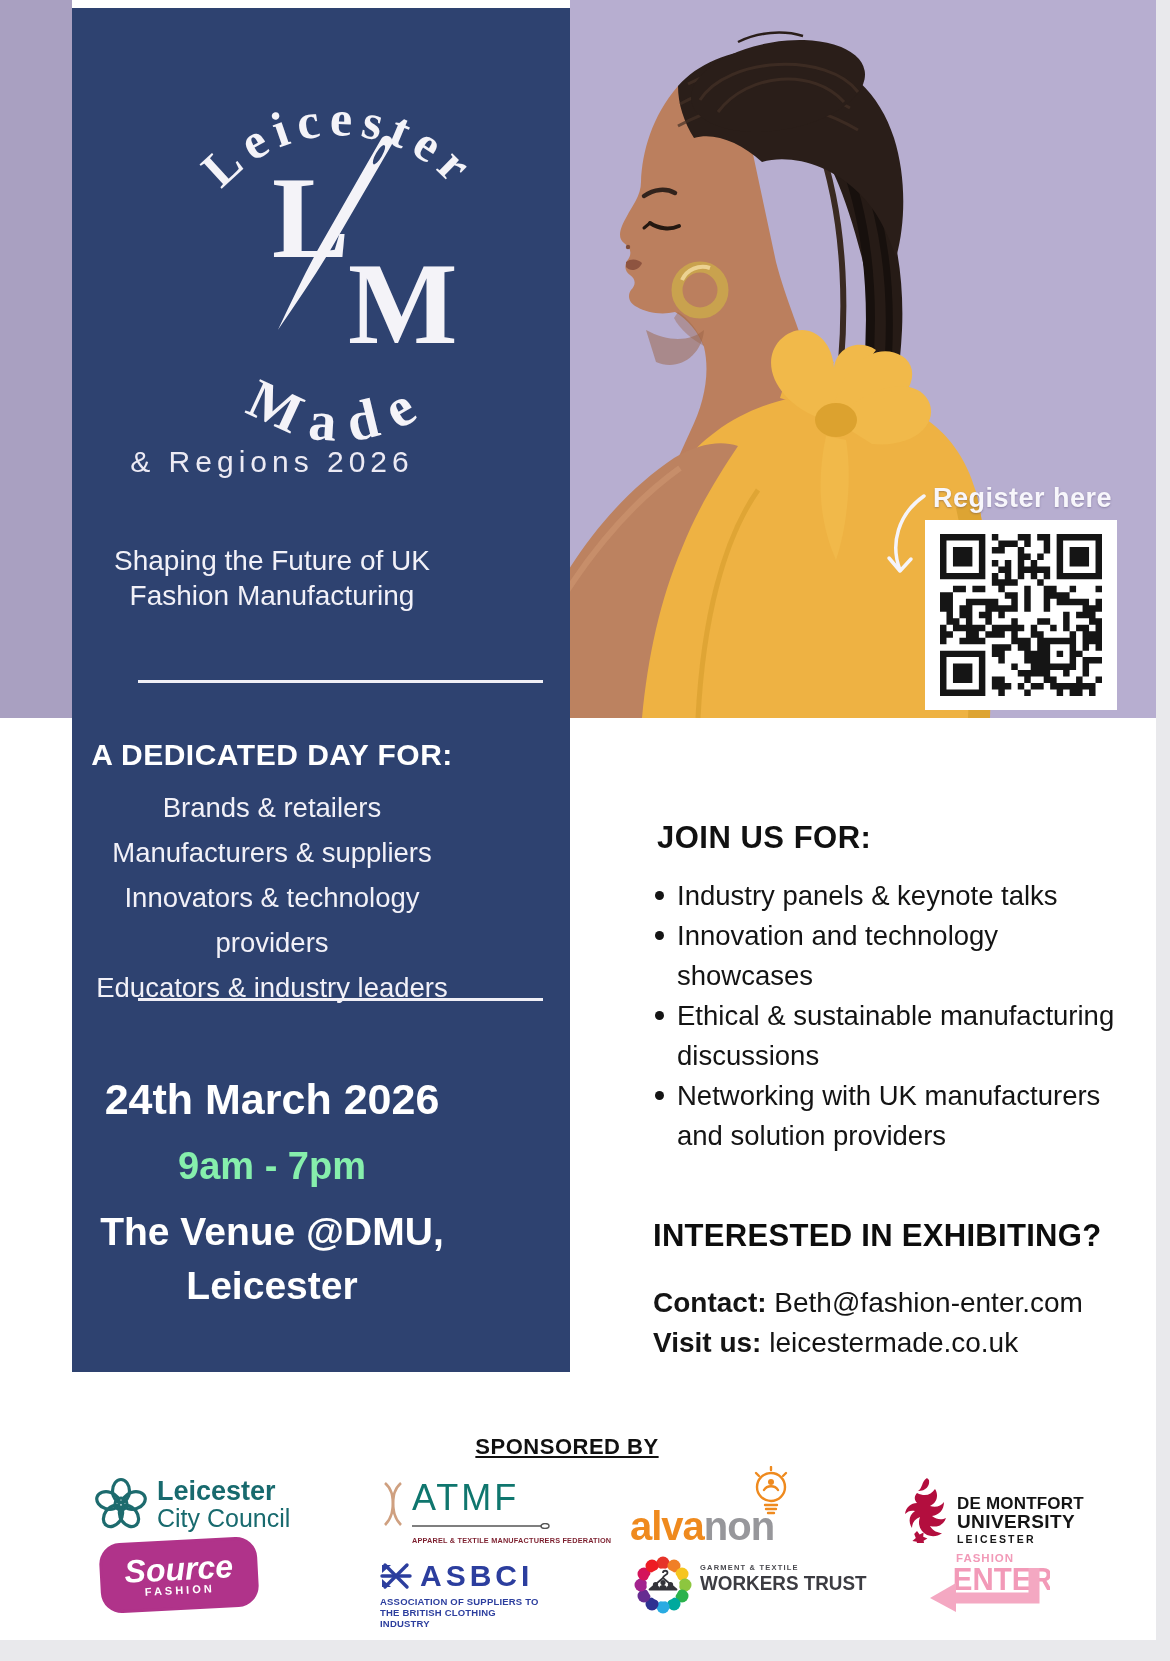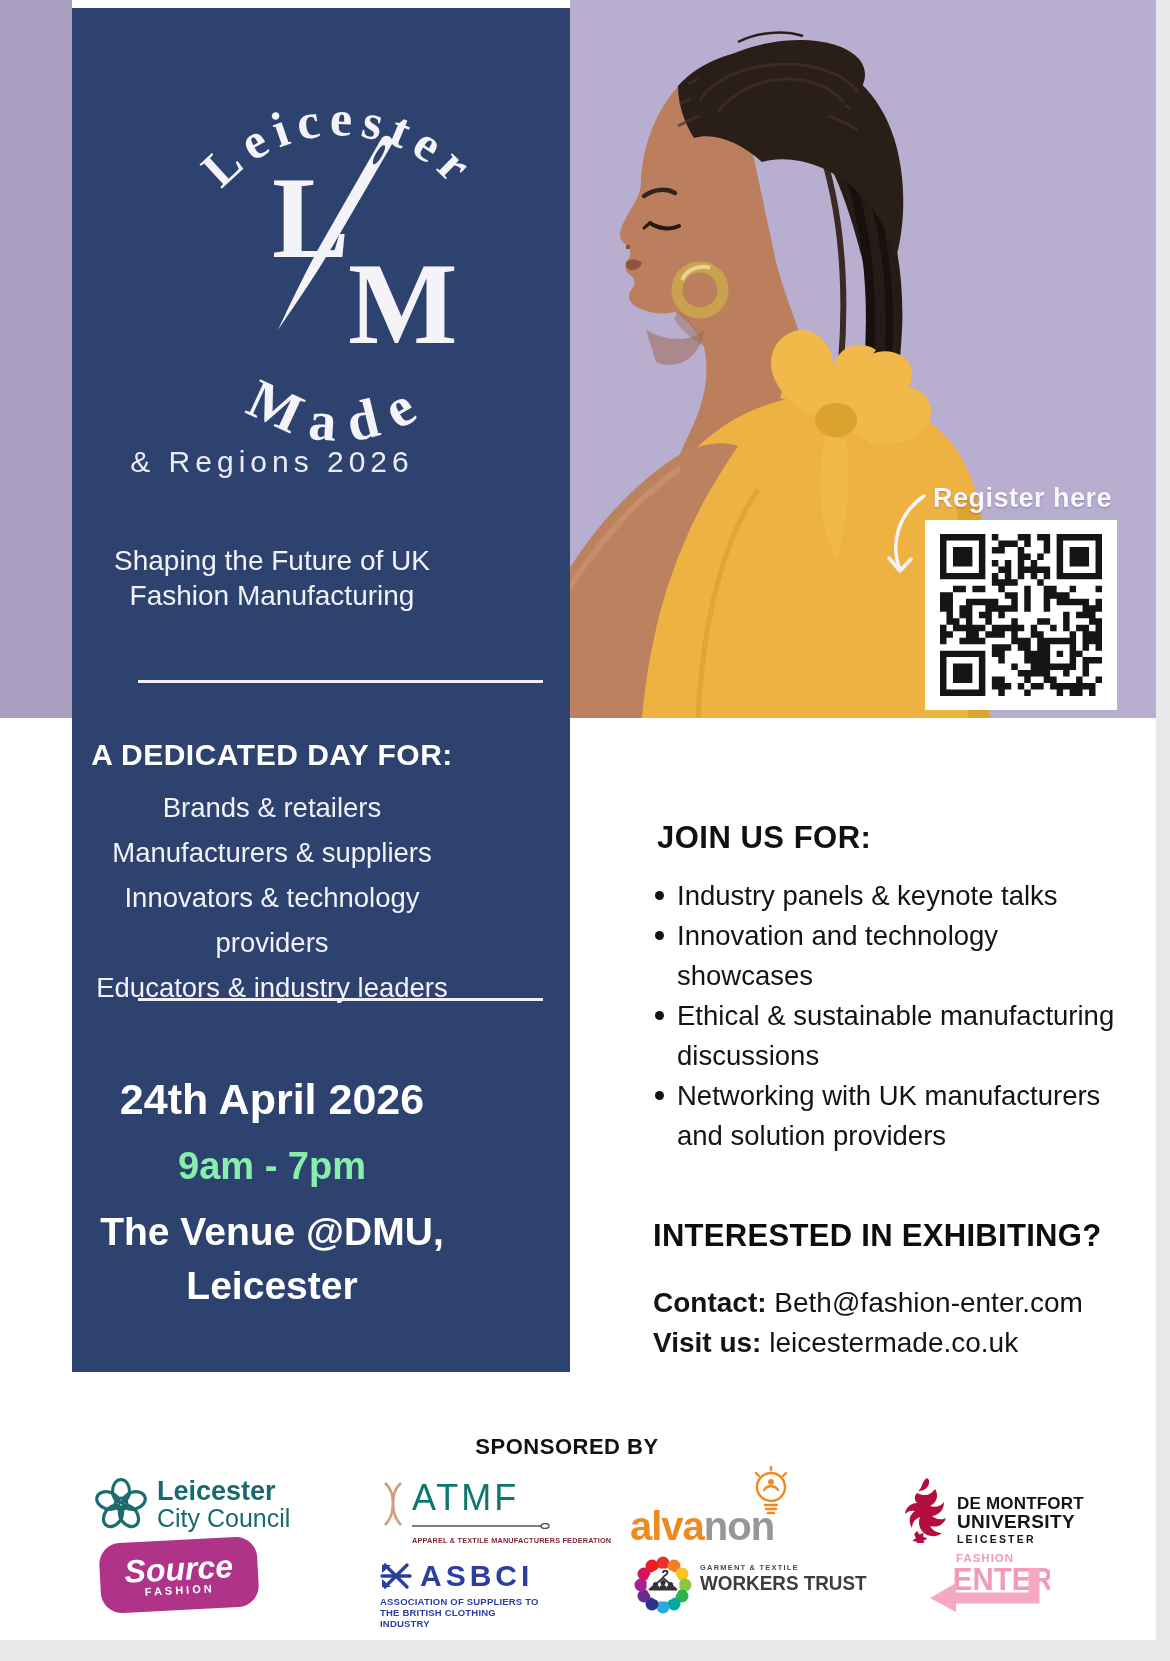--- a/index.html
+++ b/index.html
@@ -35,21 +35,21 @@
   .join-list{position:absolute;left:645px;top:876px;width:480px;list-style:none;margin:0;padding:0;
         font-size:27.5px;line-height:40px;color:#141414;}
   .join-list li{position:relative;padding-left:32px;}
   .join-list li::before{content:"";position:absolute;left:10px;top:15px;width:9px;height:9px;border-radius:50%;background:#141414;}
   .interested-heading{position:absolute;left:653px;top:1218px;font-size:31px;font-weight:bold;color:#0d0d0d;letter-spacing:.3px;}
   .contact-block{position:absolute;left:653px;top:1283px;font-size:28px;line-height:40px;color:#141414;}
   .contact-block b{font-weight:bold;}
 
   
   .sponsored-heading{position:absolute;left:417px;top:1434px;width:300px;text-align:center;
-        font-size:22px;font-weight:bold;letter-spacing:.5px;color:#111;}
+        font-size:22px;font-weight:bold;letter-spacing:.5px;color:#111;text-decoration:underline;}
   .lcc{position:absolute;left:95px;top:1477px;display:flex;align-items:center;gap:10px;}
   .lcc-text{color:#186a6e;}
   .lcc-l1{font-size:27px;font-weight:bold;line-height:28px;}
   .lcc-l2{font-size:25px;line-height:26px;}
   .source{position:absolute;left:103px;top:1543px;width:152px;height:64px;background:#b0338a;border-radius:18px;
         transform:rotate(-3deg);display:flex;flex-direction:column;align-items:center;justify-content:center;color:#fff;
         box-shadow:0 0 0 3px #b0338a;}
   .source-word{font-size:32px;font-weight:800;font-style:italic;line-height:30px;}
   .source-sub{font-size:11px;letter-spacing:3px;font-weight:bold;line-height:13px;}
   .atmf{position:absolute;left:378px;top:1481px;display:flex;gap:4px;}
@@ -181,21 +181,21 @@
 
       <div class="panel-center dedicated-list">
         <div>Brands &amp; retailers</div>
         <div>Manufacturers &amp; suppliers</div>
         <div>Innovators &amp; technology providers</div>
         <div>Educators &amp; industry leaders</div>
       </div>
 
       <div class="divider" style="top:990px"></div>
 
-      <div class="panel-center event-date">24th April 2026</div>
+      <div class="panel-center event-date">24th March 2026</div>
       <div class="panel-center event-time">9am - 7pm</div>
       <div class="panel-center event-venue">
         <div>The Venue @DMU,</div>
         <div>Leicester</div>
       </div>
     </div>
 
     <div class="join-heading">JOIN US FOR:</div>
 
     <ul class="join-list">

